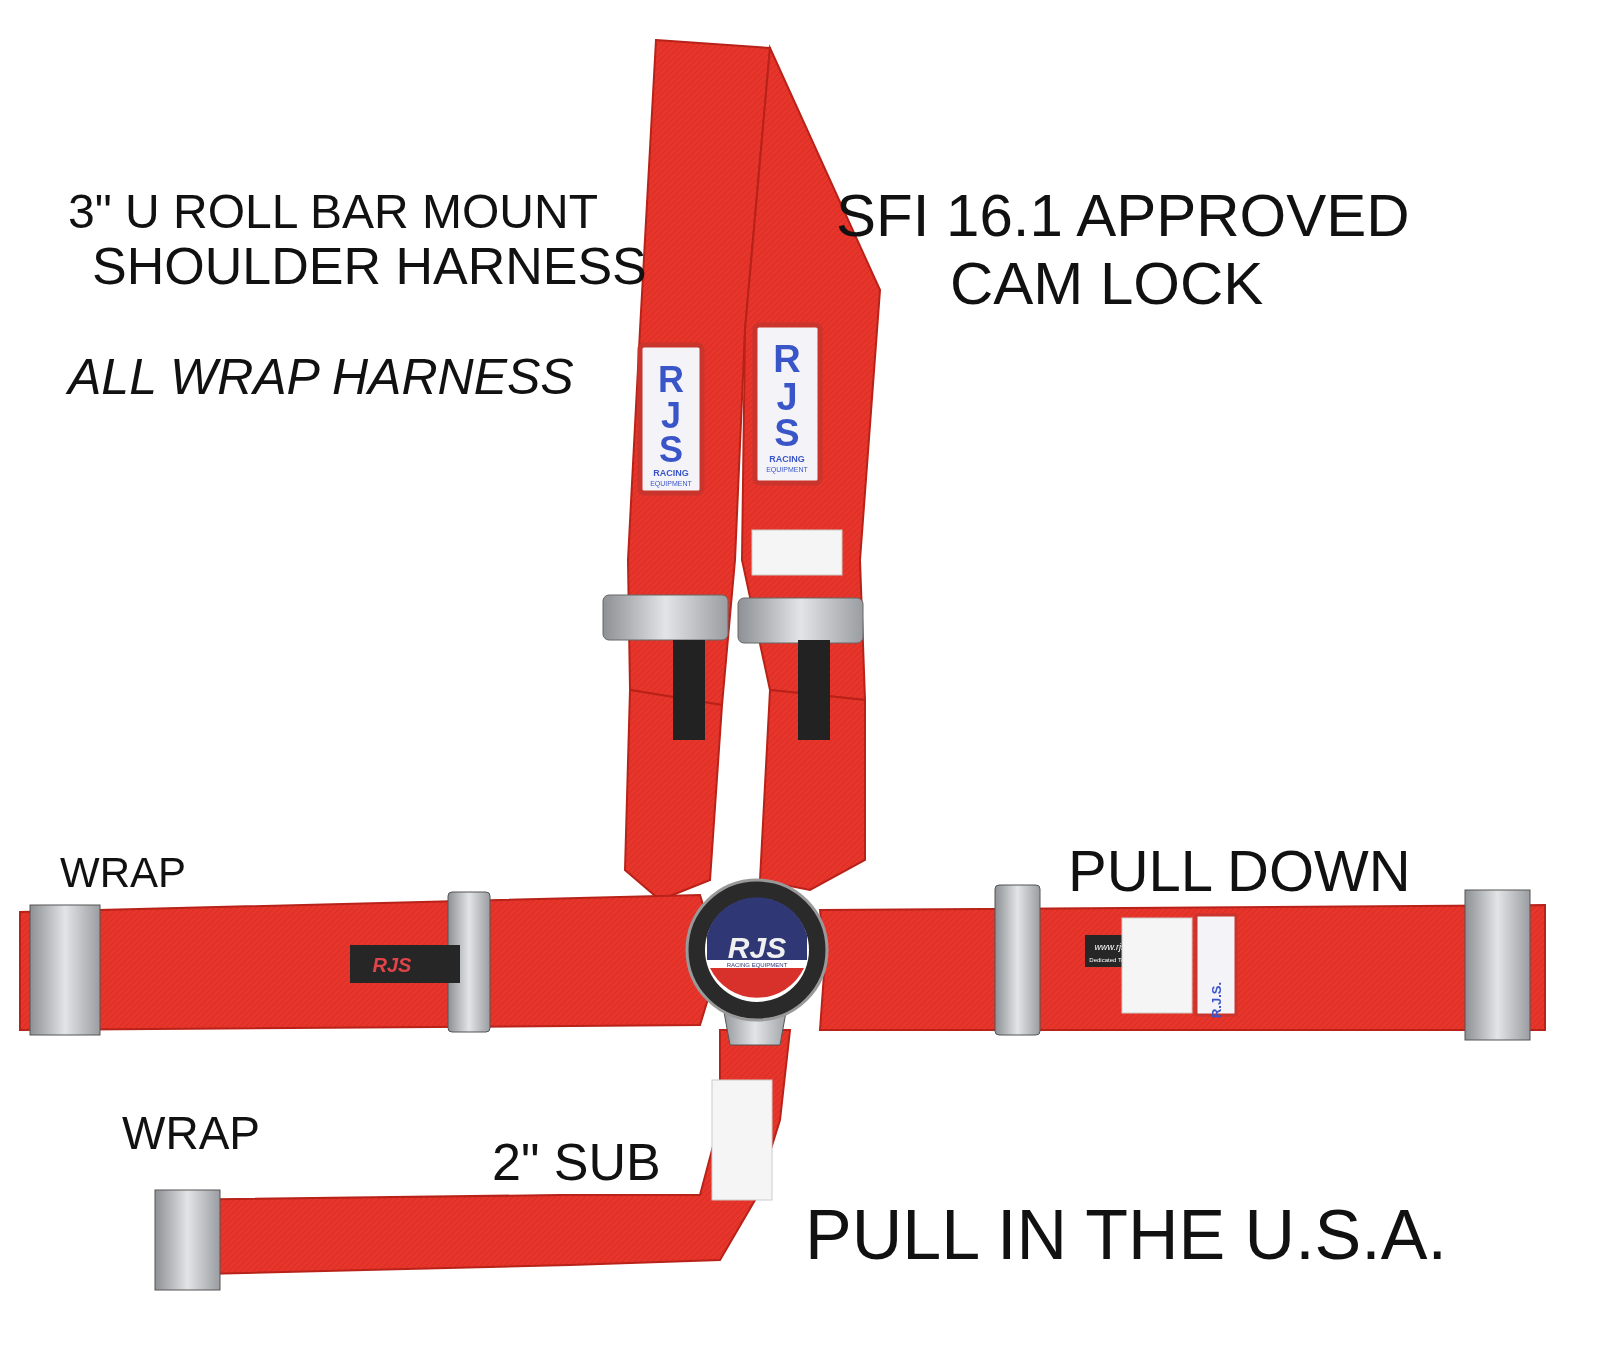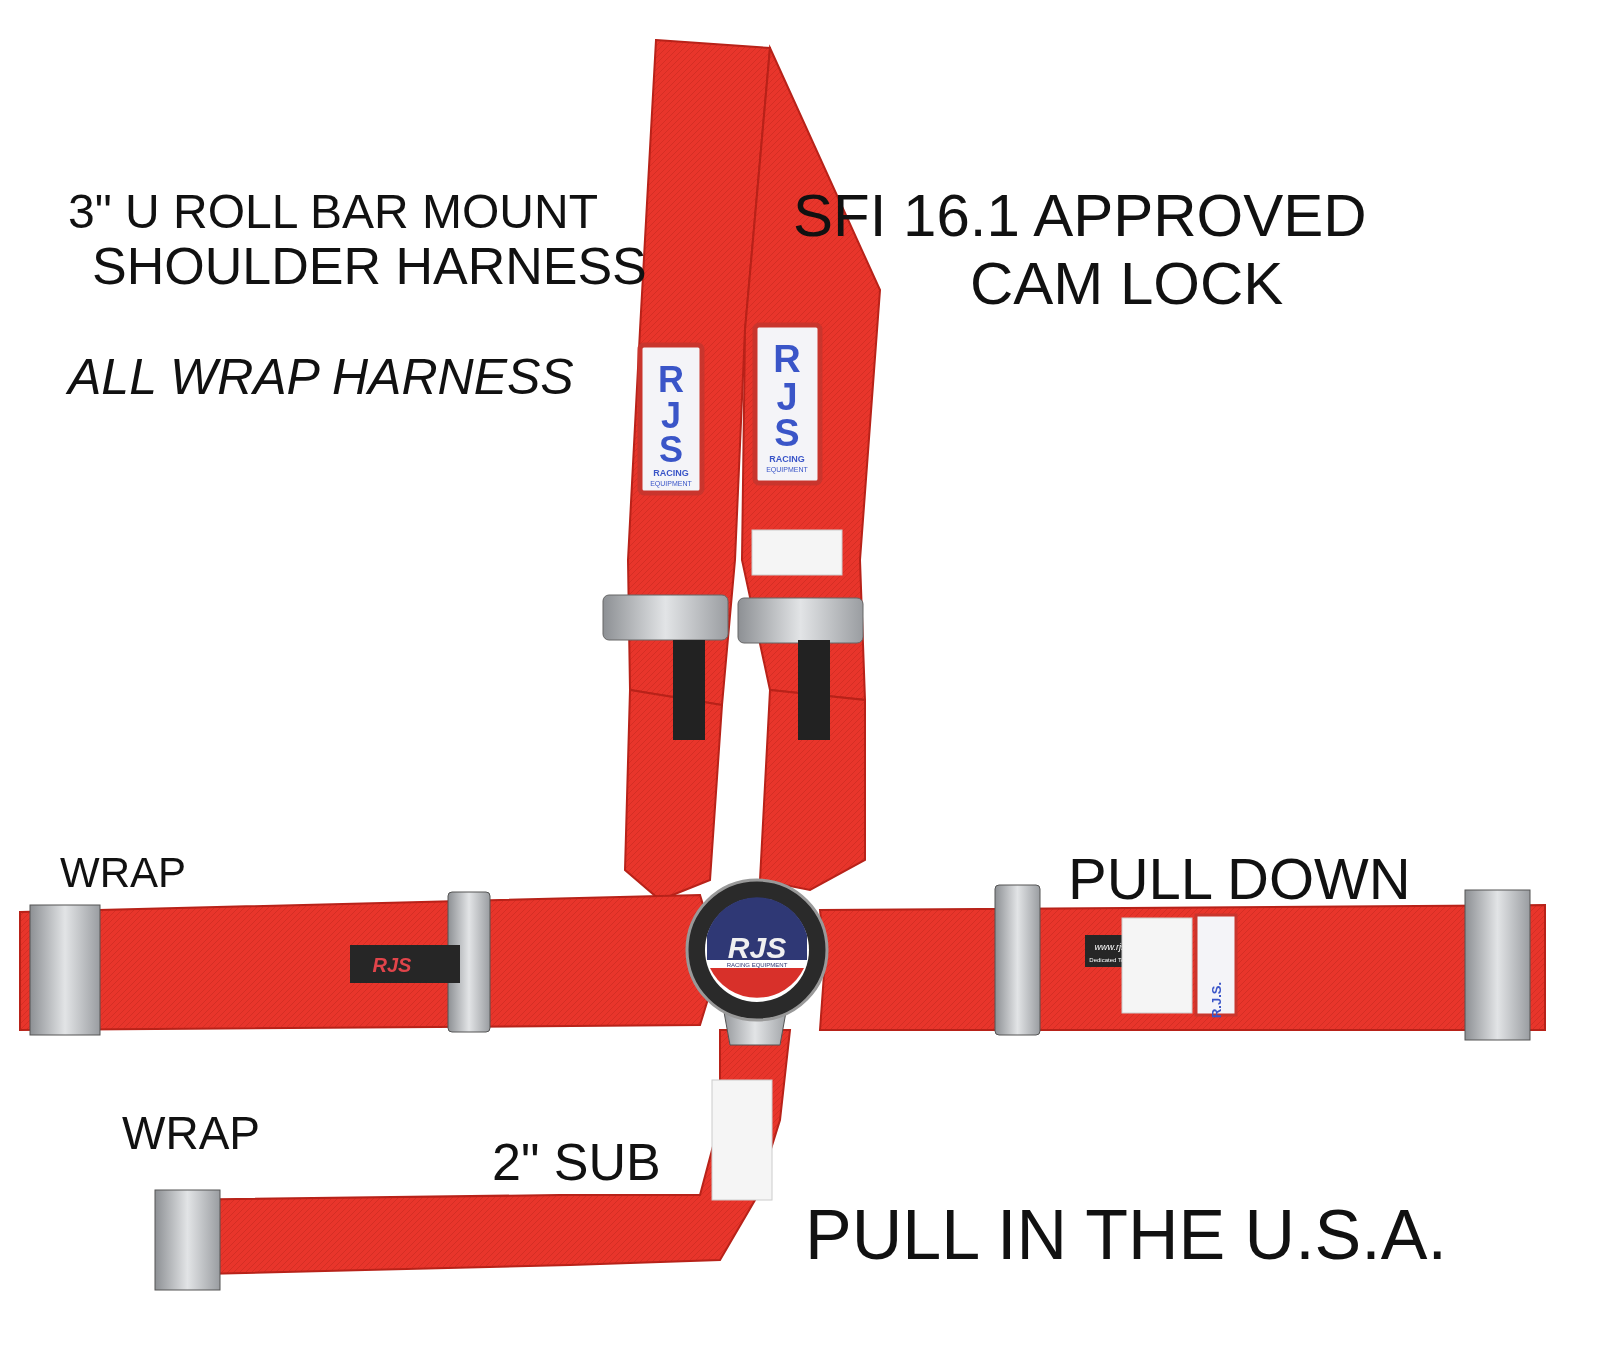--- a/index.html
+++ b/index.html
@@ -2,25 +2,25 @@
 <html><head>
 <meta charset="utf-8">
 <style>
   html, body { margin:0; padding:0; }
   body { width:1600px; height:1357px; background:#ffffff; position:relative; overflow:hidden;
          font-family:"Liberation Sans", "DejaVu Sans", sans-serif; }
   .label { position:absolute; color:#111; font-family:"Liberation Sans", sans-serif; line-height:1; white-space:nowrap; }
   .l1 { left:68px; top:188px; font-size:48px; }
   .l2 { left:92px; top:240px; font-size:52px; }
   .l3 { left:68px; top:352px; font-size:50px;font-style:italic; }
-  .r1 { left:793px; top:186px; font-size:60px; }
-  .r2 { left:950px; top:254px; font-size:60px;margin-left:20px; }
+  .r1 { left:836px; top:186px; font-size:60px; }
+  .r2 { left:950px; top:254px; font-size:60px; }
   .w1 { left:60px; top:852px; font-size:42px; }
   .w2 { left:122px; top:1110px; font-size:46px; }
-  .pd { left:1068px; top:842px; font-size:58px;margin-top:8px; }
+  .pd { left:1068px; top:842px; font-size:58px; }
   .sub { left:492px; top:1136px; font-size:52px; }
   .usa { left:805px; top:1200px; font-size:70px; }
   svg.photo { position:absolute; left:0; top:0; }
 </style>
 </head>
 <body>
 
 <svg class="photo" width="1600" height="1357" viewBox="0 0 1600 1357">
   <defs>
     <pattern id="weave" width="6" height="6" patternUnits="userSpaceOnUse">

